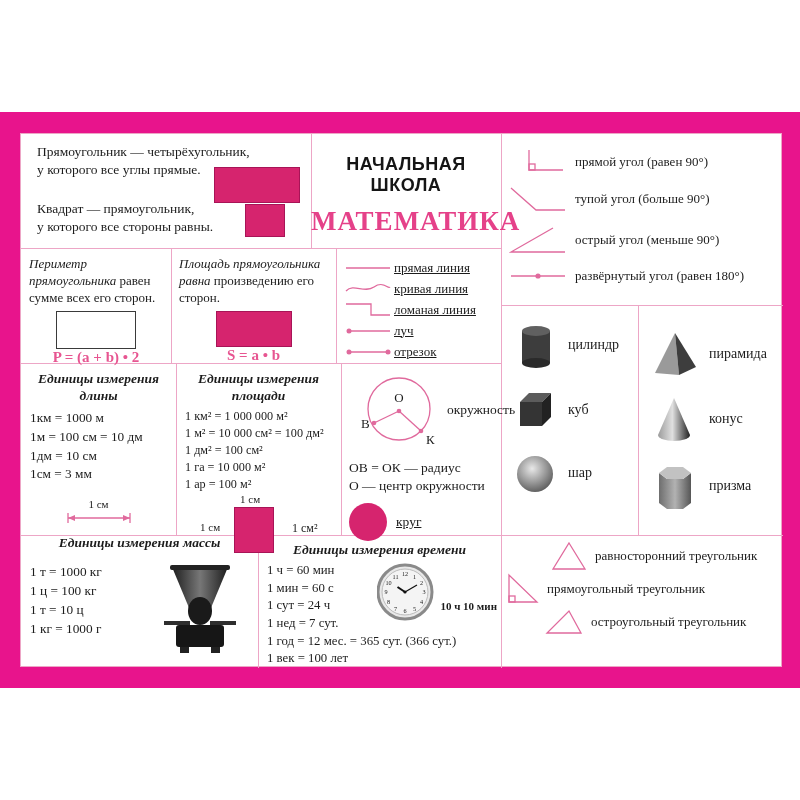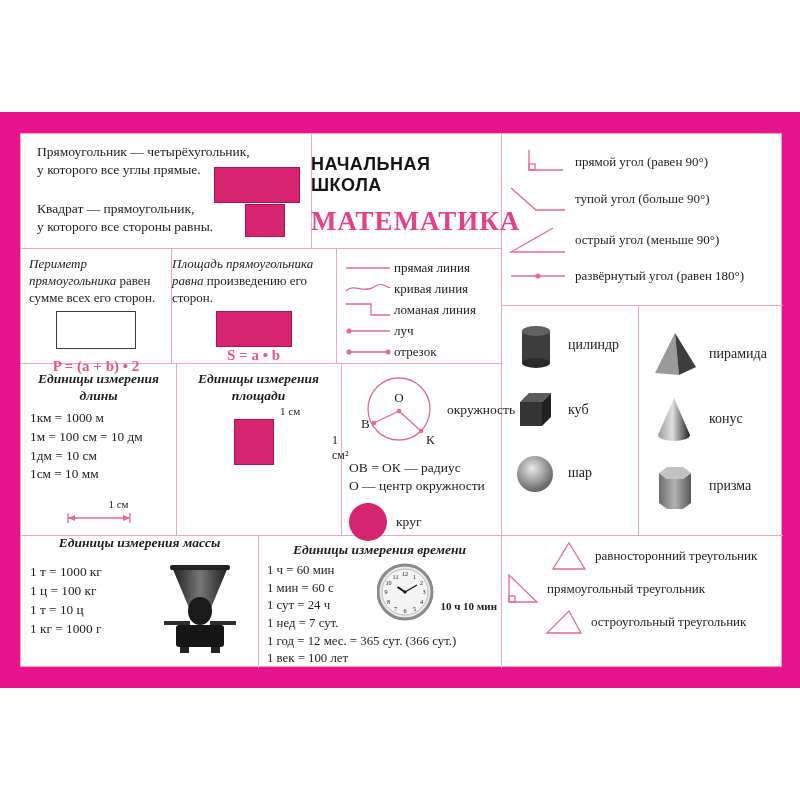--- a/index.html
+++ b/index.html
@@ -15,27 +15,27 @@
   .panel{position:absolute;}
   .vline{position:absolute;width:1px;background:var(--divider);}
   .hline{position:absolute;height:1px;background:var(--divider);}
   .txt{font-size:13.5px;line-height:1.32;}
   .it{font-style:italic;}
   .it-title{font-style:italic;font-weight:bold;font-size:13.5px;text-align:center;line-height:1.25;}
   .formula{font-weight:bold;font-size:15px;color:var(--formula);text-align:center;}
   .pinkrect{background:var(--shape-fill);border:1px solid #a81457;}
   .pk{stroke:var(--line-pink);fill:none;stroke-width:1.3;}
   .pkf{fill:var(--line-pink);stroke:none;}
-  .row{display:flex;align-items:center;}
+  .row{display:flex;align-items:center;text-decoration:underline;}
   .header-school{font-family:"Liberation Sans",sans-serif;font-weight:bold;font-size:18px;
-                 letter-spacing:.5px;color:#151515;margin-top:20px;}
+                 letter-spacing:.5px;color:#151515;text-align:center;margin-top:20px;}
   .header-subject{font-weight:bold;font-size:27px;letter-spacing:1px;color:#e54189;
                   text-align:center;margin-top:10px;}
   .unit-row{font-size:13.3px;line-height:1.42;padding-left:9px;}
-  .small-lbl{font-size:11px;margin-left:40px;}
+  .small-lbl{font-size:11px;}
   .solid-item{display:flex;align-items:center;gap:9px;margin:6px 0 14px 10px;}
   .solid-label{font-size:14px;}
   .angle-row{position:absolute;display:flex;align-items:center;gap:8px;left:8px;}
   .angle-label,.tri-label,.line-label{font-size:13px;}
   .tri-row{display:flex;align-items:center;gap:6px;height:33px;}
 </style>
 </head>
 <body>
 
 <div class="poster">
@@ -100,24 +100,24 @@
         <span class="angle-label">развёрнутый угол (равен 180°)</span>
       </div>
     </div>
 
     <div class="panel" style="left:0;top:114px;width:150px;height:115px;padding:7px 8px">
       <p class="txt" style="font-size:13px">
         <span class="it">Периметр прямоугольника</span>
         <span>равен сумме всех его сторон.</span>
       </p>
       <div style="margin:5px auto 0;width:80px;height:38px;border:1.5px solid #3a3a3a"></div>
-      <div class="formula" style="margin-top:9px">P = (a + b) • 2</div>
-    </div>
-
-    <div class="panel" style="left:150px;top:114px;width:165px;height:115px;padding:7px 1px">
+      <div class="formula" style="margin-top:0">P = (a + b) • 2</div>
+    </div>
+
+    <div class="panel" style="left:150px;top:114px;width:165px;height:115px;padding:7px 8px">
       <p class="txt" style="font-size:13px">
         <span class="it">Площадь прямоугольника равна</span>
         <span>произведению его сторон.</span>
       </p>
       <div class="pinkrect" style="margin:5px auto 0;width:76px;height:36px"></div>
       <div class="formula" style="margin-top:0">S = a • b</div>
     </div>
 
     <div class="panel" style="left:315px;top:114px;width:165px;height:115px;padding:9px 4px 0 8px">
       <div class="row" style="height:21px">
@@ -157,38 +157,45 @@
 
     <div class="panel" style="left:0;top:229px;width:155px;height:172px;padding-top:8px">
       <div class="it-title">
         <span>Единицы измерения</span><br>
         <span>длины</span>
       </div>
       <div style="margin-top:4px">
         <p class="unit-row">1км = 1000 м</p>
         <p class="unit-row">1м = 100 см = 10 дм</p>
         <p class="unit-row">1дм = 10 см</p>
-        <p class="unit-row">1см = 10 мм</p>
+        <p class="unit-row">1см = 3 мм</p>
       </div>
       <div style="text-align:center;margin-top:14px">
         <div class="small-lbl">1 см</div>
         <svg width="74" height="12">
           <line class="pk" x1="6" y1="6" x2="68" y2="6"></line>
           <line class="pk" x1="6" y1="1" x2="6" y2="11"></line>
           <line class="pk" x1="68" y1="1" x2="68" y2="11"></line>
           <polygon class="pkf" points="6,6 13,3 13,9"></polygon>
           <polygon class="pkf" points="68,6 61,3 61,9"></polygon>
         </svg>
       </div>
     </div>
 
     <div class="panel" style="left:155px;top:229px;width:165px;height:172px;padding-top:8px">
       <div class="it-title">
         <span>Единицы измерения</span><br>
         <span>площади</span>
+      </div>
+      <div style="margin-top:3px">
+        <p class="unit-row" style="font-size:12.2px;line-height:1.4">1 км² = 1 000 000 м²</p>
+        <p class="unit-row" style="font-size:12.2px;line-height:1.4">1 м² = 10 000 см² = 100 дм²</p>
+        <p class="unit-row" style="font-size:12.2px;line-height:1.4">1 дм² = 100 см²</p>
+        <p class="unit-row" style="font-size:12.2px;line-height:1.4">1 га = 10 000 м²</p>
+        <p class="unit-row" style="font-size:12.2px;line-height:1.4">1 ар = 100 м²</p>
       </div>
       <div style="position:relative;margin-top:2px;height:62px">
         <span class="small-lbl" style="position:absolute;left:64px;top:-2px">1 см</span>
         <span class="small-lbl" style="position:absolute;left:24px;top:26px">1 см</span>
         <div class="pinkrect" style="position:absolute;left:58px;top:12px;width:40px;height:46px"></div>
         <span class="small-lbl" style="position:absolute;left:116px;top:26px;font-size:12px">1 см²</span>
       </div>
     </div>
 
     <div class="panel" style="left:320px;top:229px;width:160px;height:172px;padding:6px 0 0 8px">

